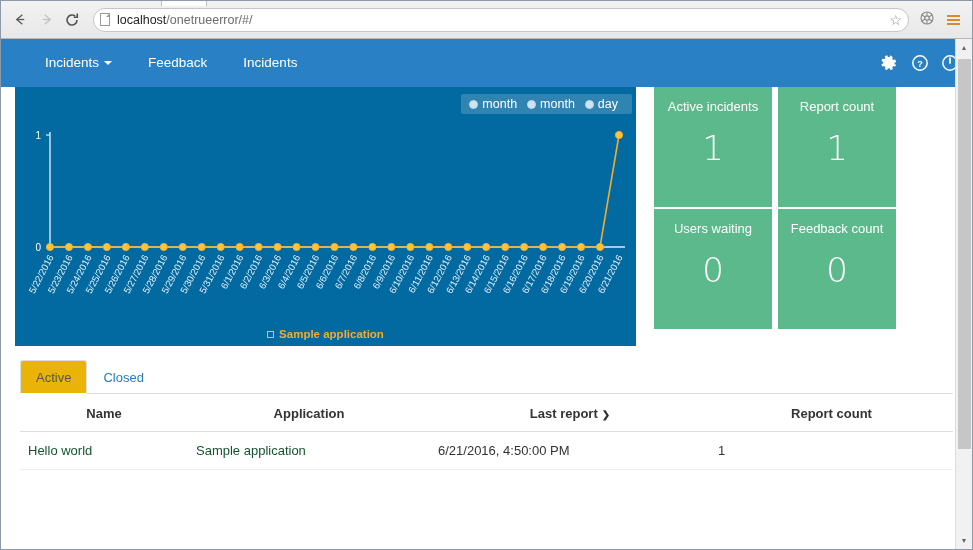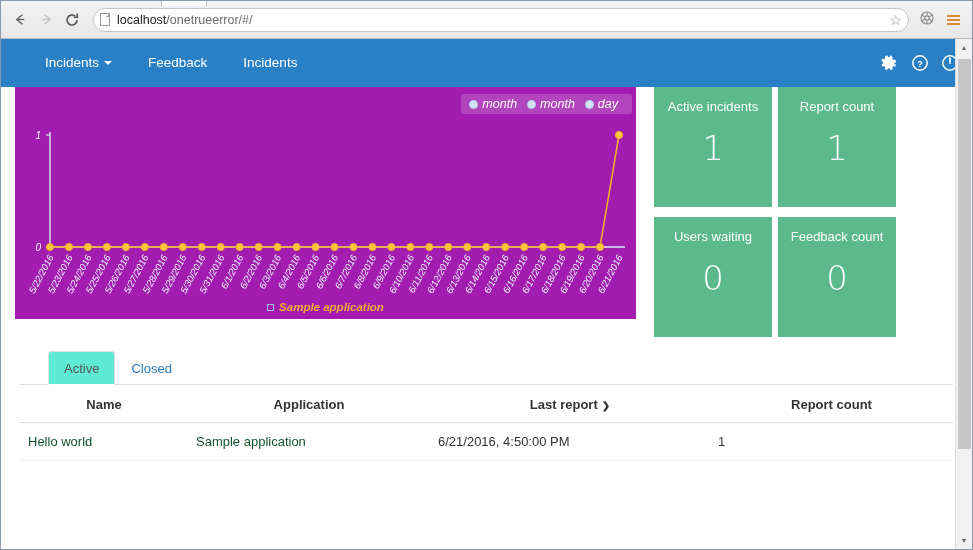--- a/index.html
+++ b/index.html
@@ -138,25 +138,24 @@
     margin: 28px 0 16px 3px;
     letter-spacing: 0.2px;
     font-family: "DejaVu Sans", sans-serif;
   }
 
   .dash-row { display: flex; gap: 10px; align-items: flex-start; }
 
   
   .chart-panel {
     width: 621px;
-    height: 232px;
-    background: #a21caf;
+    height: 259px;
+    background: #0369a1;
     position: relative;
     flex: none;
-    font-style: italic;
   }
   .period-toggle {
     position: absolute;
     top: 7px; right: 4px;
     background: rgba(255,255,255,0.18);
     padding: 3px 8px;
     display: flex;
     align-items: center;
     gap: 4px;
     border-radius: 2px;
@@ -187,21 +186,21 @@
     border: 1px solid #9fc4e4;
     margin-right: 5px;
     vertical-align: middle;
   }
 
   
   .tiles {
     display: grid;
     grid-template-columns: 118px 118px;
     grid-template-rows: 120px 120px;
-    gap: 10px 6px;
+    gap: 2px 6px;
     margin-left: 8px;
   }
   .tile {
     background: #5cb98b;
     color: #fff;
     display: flex;
     flex-direction: column;
     align-items: center;
     padding-top: 12px;
     width: 118px; height: 120px;
@@ -219,25 +218,24 @@
   .tab {
     padding: 9px 15px 8px 15px;
     font-size: 13px;
     color: #2a7bbd;
     cursor: pointer;
     border: 1px solid transparent;
     margin-bottom: -1px;
   }
   .tab.active {
     color: #555;
-    background: #5eead4;
+    background: #eab308;
     border: 1px solid #ddd;
     border-bottom-color: #fff;
     border-radius: 3px 3px 0 0;
-    margin-left: 28px;
   }
   table.incidents {
     width: 100%;
     border-collapse: collapse;
     font-size: 13px;
   }
   table.incidents th {
     text-align: center;
     font-weight: bold;
     color: #333;

